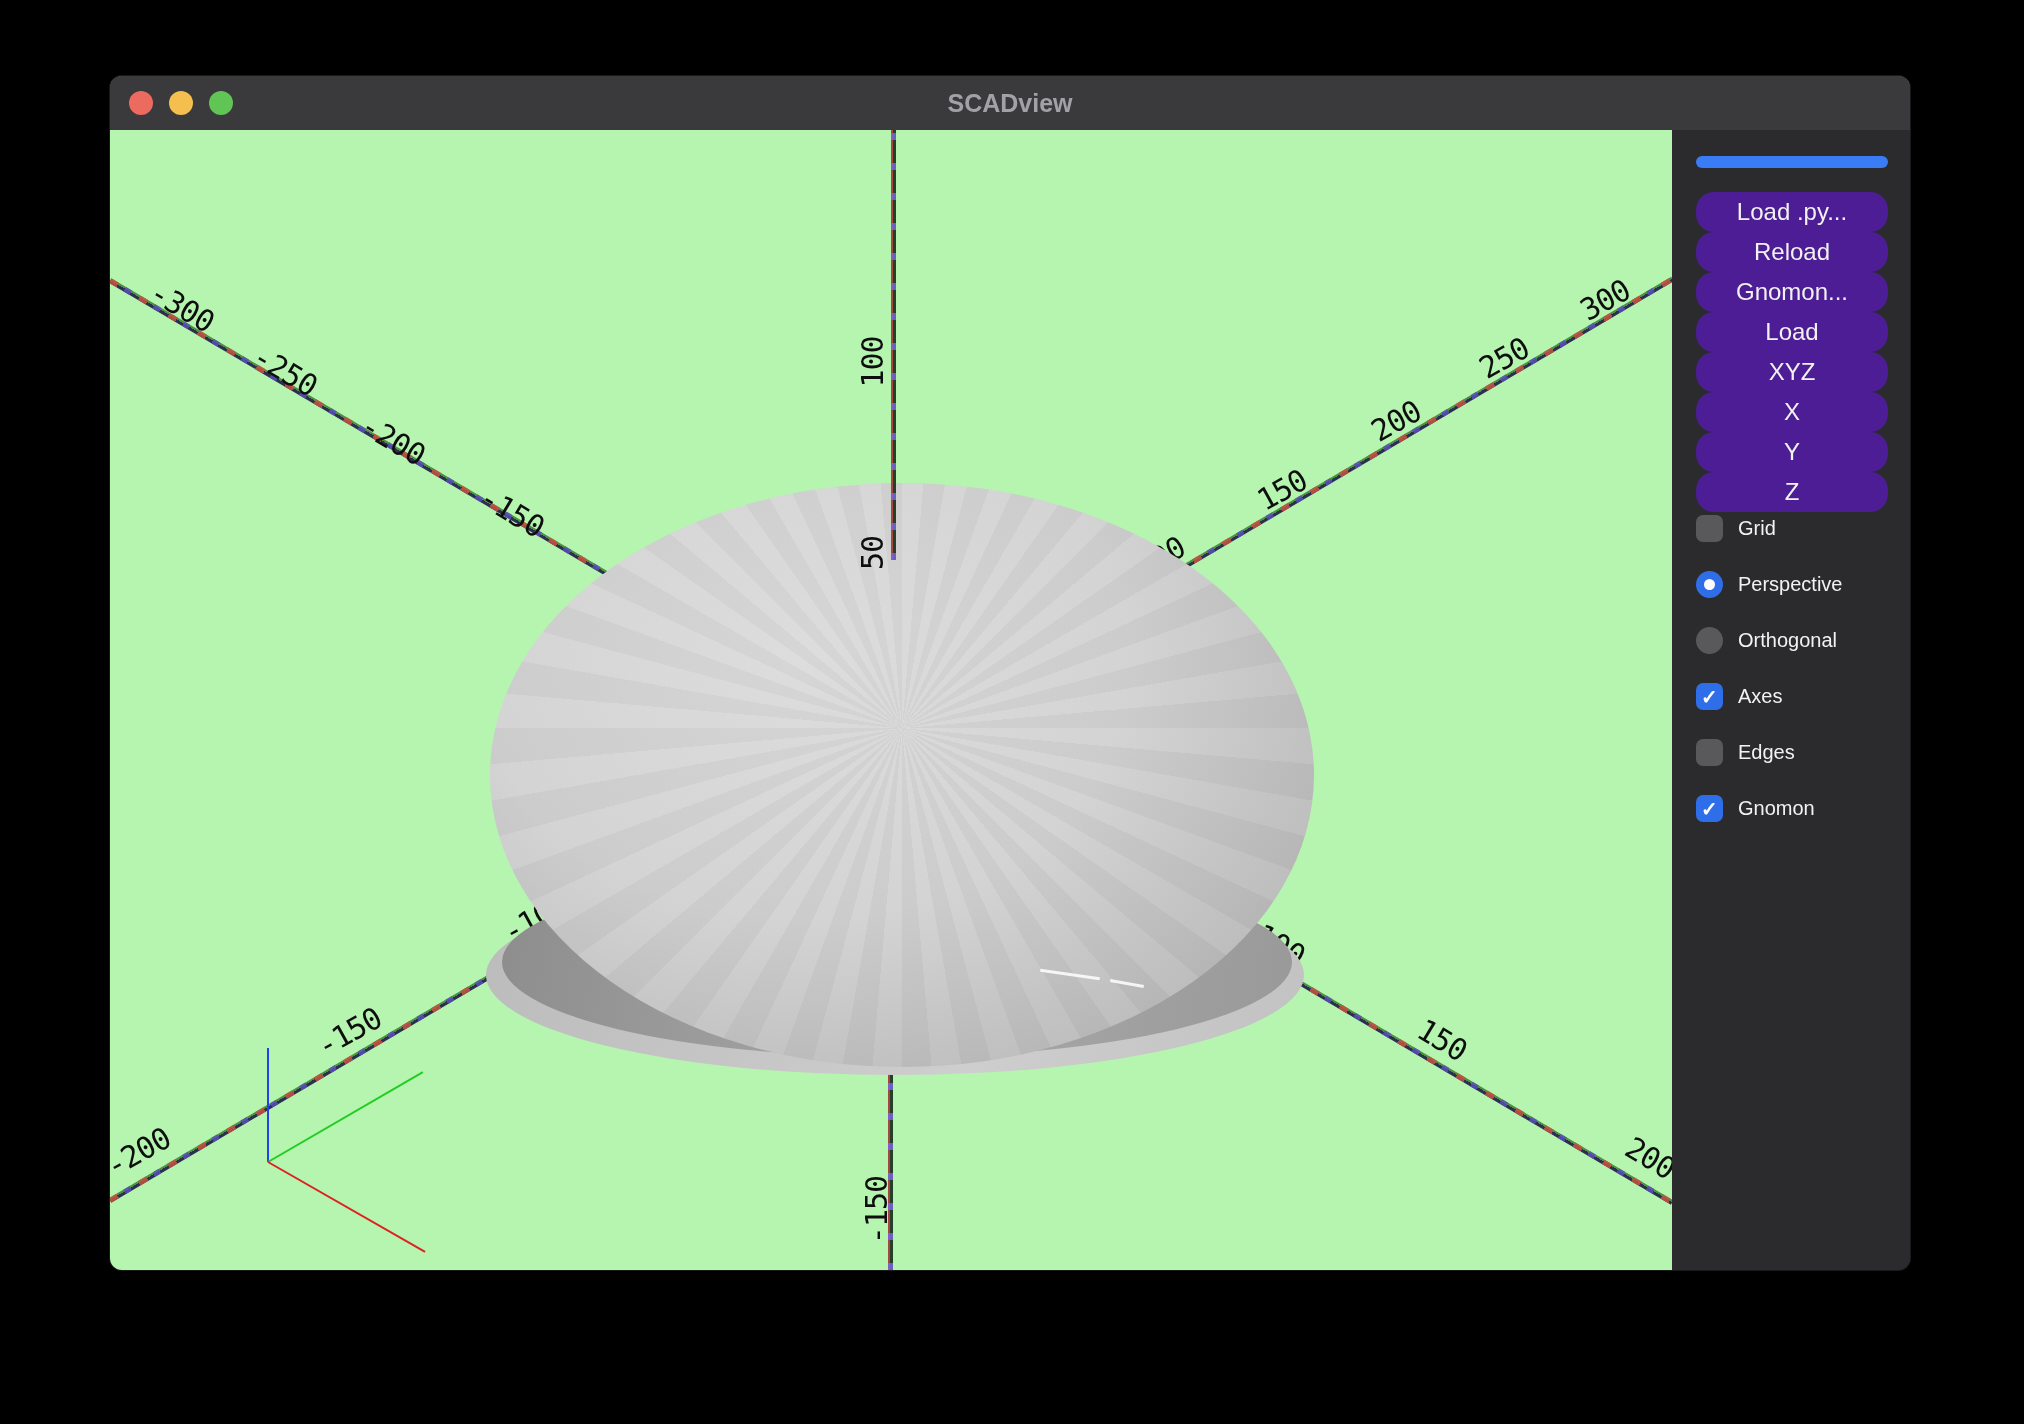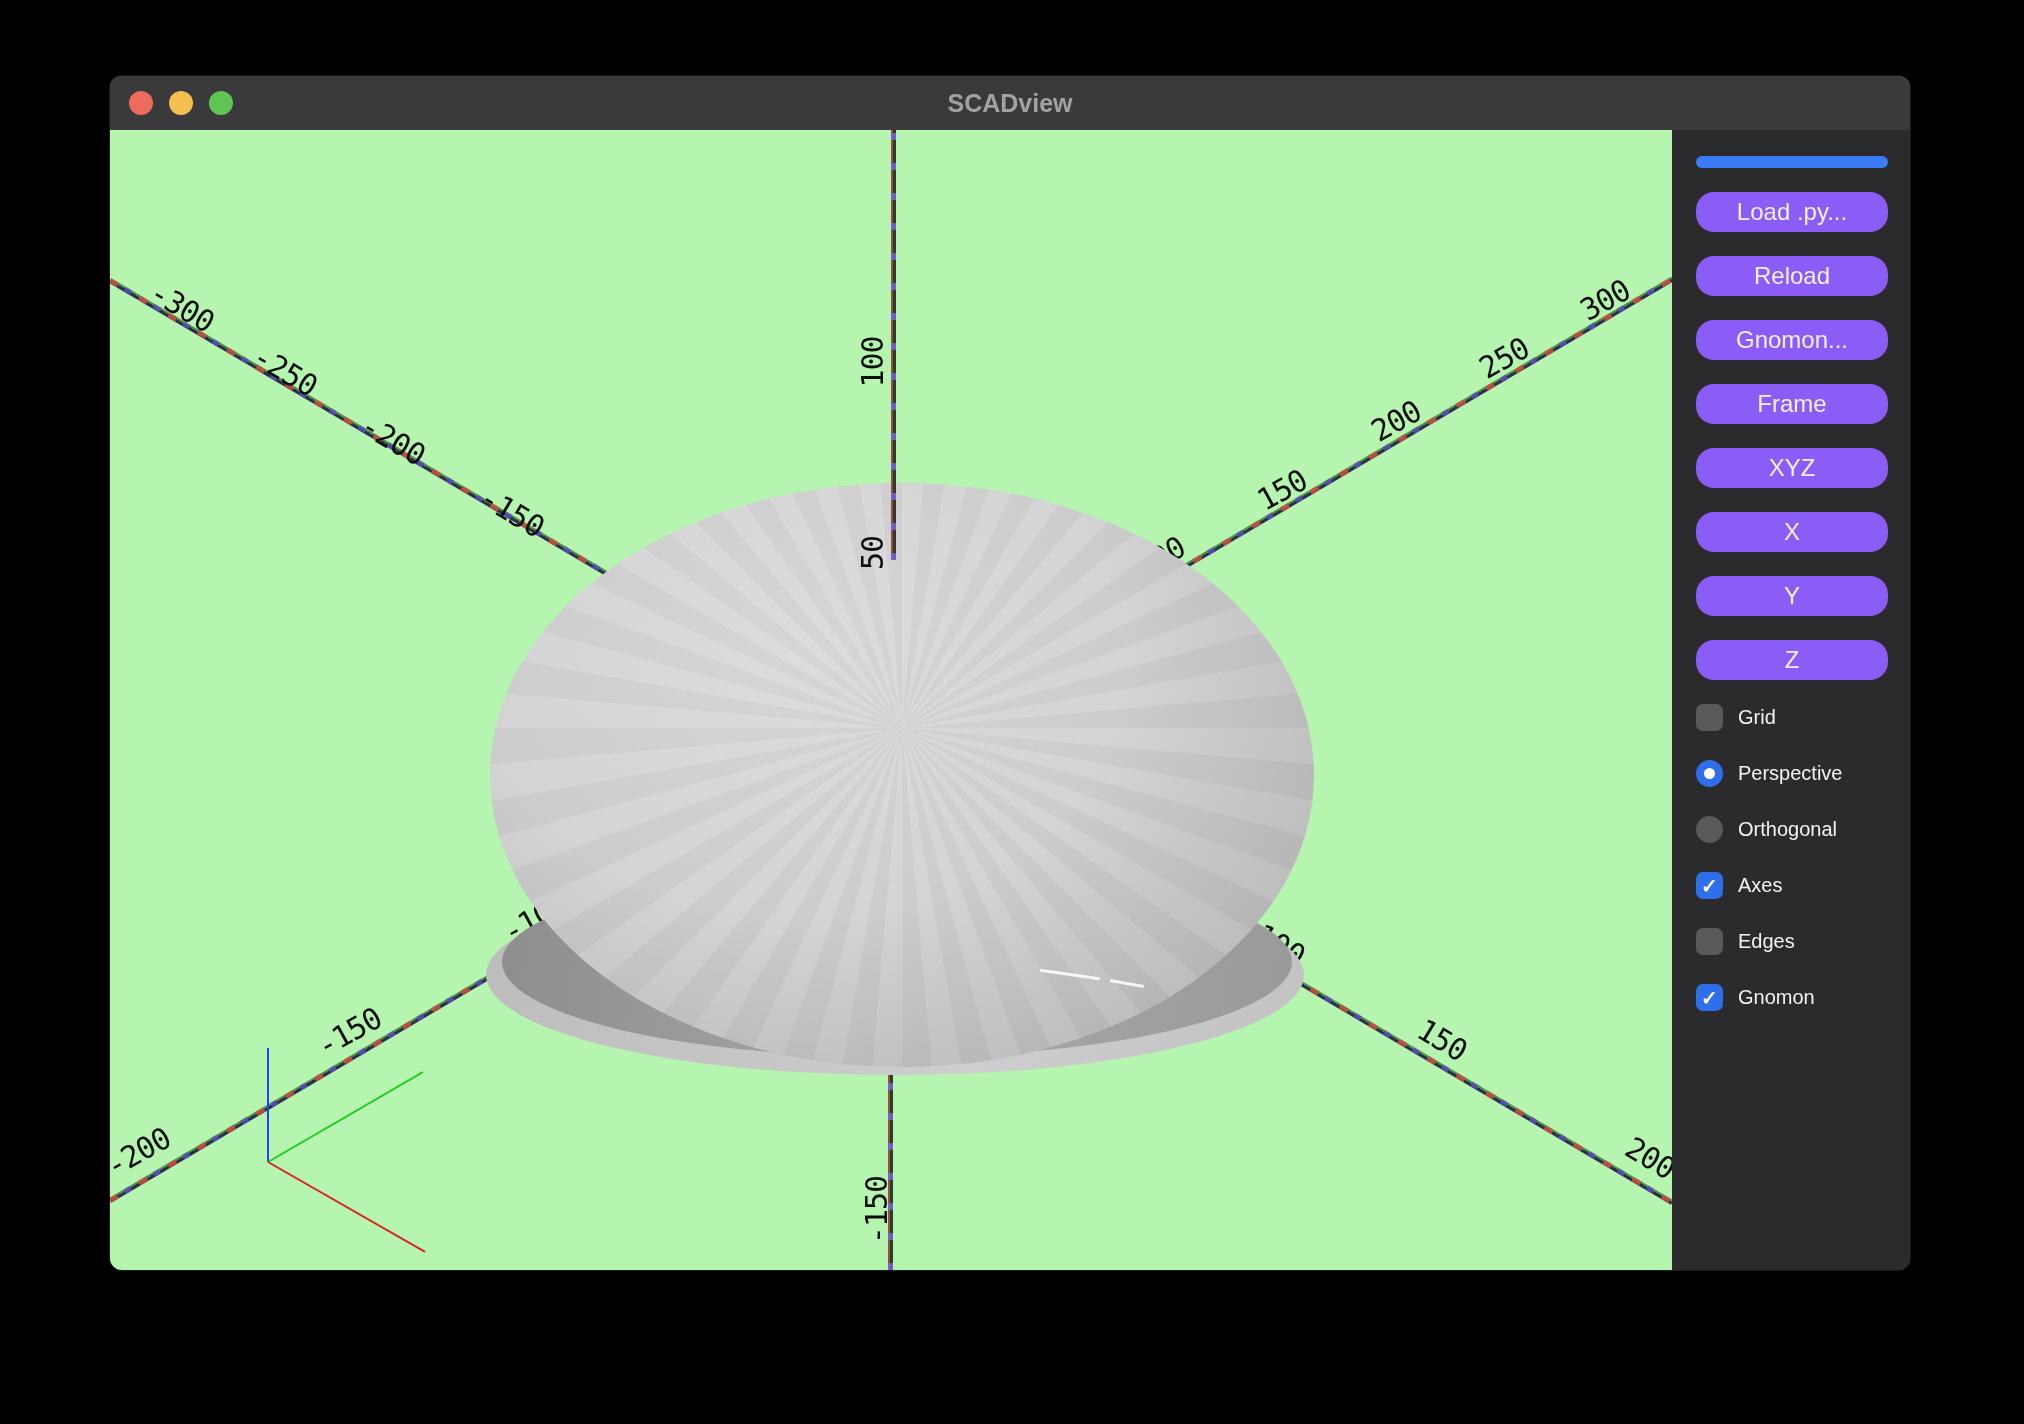--- a/index.html
+++ b/index.html
@@ -38,23 +38,23 @@
            background:
              repeating-conic-gradient(from 10deg at 50% 42%, rgba(255,255,255,.04) 0 5deg, rgba(0,0,0,.028) 5deg 10deg),
              radial-gradient(ellipse at 38% 30%, #dcdcdc 0%, #d2d2d2 45%, #bdbdbd 75%, #a9a9a9 100%);}
   .zfight{position:absolute;height:3px;background:rgba(255,255,255,.85);z-index:5;}
   
   .gnomon{position:absolute;transform-origin:0 50%;height:2px;z-index:7;}
   
   #sidebar{position:absolute;left:1562px;top:54px;width:238px;height:1140px;background:#2b2b2d;
            box-sizing:border-box;padding:26px 22px 0 24px;}
   #progress{width:192px;height:12px;border-radius:6px;margin-bottom:24px;}
-  .sbtn{width:192px;height:40px;border-radius:18px;background:#8b5cf6;color:#f1f1f1;font-size:24px;
+  .sbtn{width:192px;height:40px;border-radius:18px;background:#4c1d95;color:#f1f1f1;font-size:24px;
         font-family:"Liberation Sans",sans-serif;display:flex;align-items:center;justify-content:center;
-        margin-bottom:24px;box-sizing:border-box;}
+        box-sizing:border-box;}
   #toggles{margin-top:3px;}
   .trow{display:flex;align-items:center;height:27px;margin-bottom:29px;}
   .tbox{width:27px;height:27px;box-sizing:border-box;flex:0 0 27px;display:flex;align-items:center;
         justify-content:center;}
   .tbox.checkbox{border-radius:7px;background:#59595c;}
   .tbox.checkbox.on{background:#2e6fe9;color:#fff;font-size:20px;font-weight:bold;}
   .tbox.radio{border-radius:50%;background:#59595c;}
   .tbox.radio.on{background:#2e6fe9;}
   .tbox.radio.on::after{content:"";width:11px;height:11px;border-radius:50%;background:#fff;display:block;}
   .tlabel{color:#f2f2f2;font-size:20px;margin-left:15px;white-space:nowrap;}
@@ -110,21 +110,21 @@
     <div class="gnomon" style="left:158px;top:1031px;width:179px;transform:rotate(-30.1deg);background:#22cc22;"></div>
     <div class="gnomon" style="left:158px;top:1031px;width:181px;transform:rotate(29.8deg);background:#dd2222;"></div>
   </div>
 
   <div id="sidebar">
     <div id="progress" style="background: rgb(58, 123, 246); width: 192px;"></div>
     <div id="buttons">
         <div class="sbtn">Load .py...</div>
         <div class="sbtn">Reload</div>
         <div class="sbtn">Gnomon...</div>
-        <div class="sbtn">Frame</div>
+        <div class="sbtn">Load</div>
         <div class="sbtn">XYZ</div>
         <div class="sbtn">X</div>
         <div class="sbtn">Y</div>
         <div class="sbtn">Z</div>
       </div>
     <div id="toggles">
         <div class="trow">
           <div class="tbox checkbox"></div>
           <div class="tlabel">Grid</div>
         </div>

